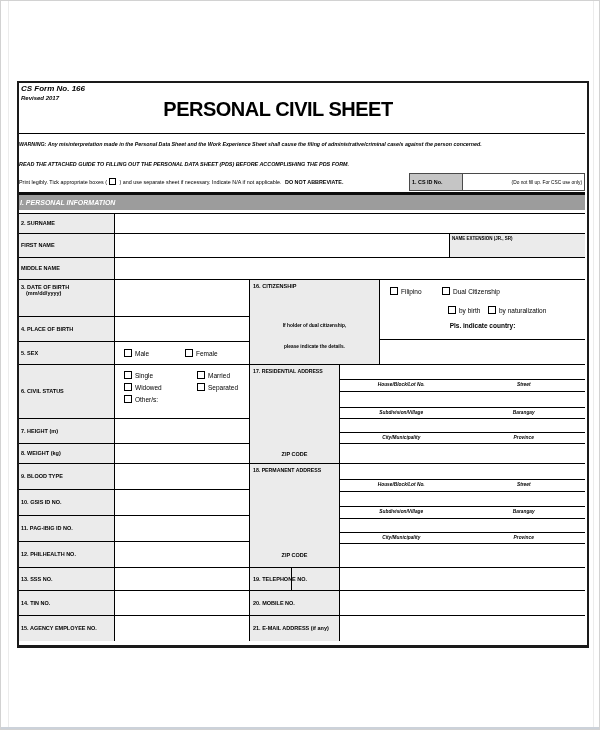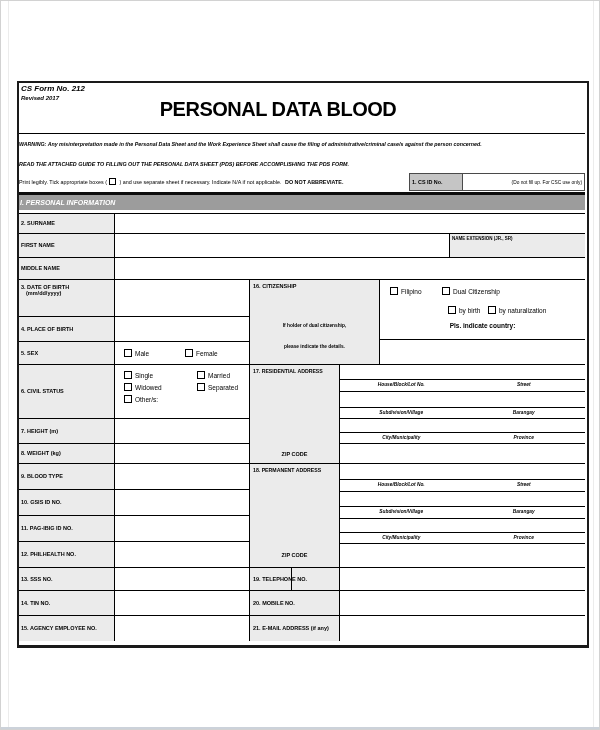--- a/index.html
+++ b/index.html
@@ -27,23 +27,23 @@
 </style>
 </head>
 <body>
 
 <div id="page">
 
   <div class="abs" style="left:7px;top:0;width:0;height:730px;border-left:1px solid #ececec;"></div>
   <div class="abs" style="left:592px;top:0;width:0;height:730px;border-left:1px solid #ececec;"></div>
   <div class="abs" style="left:0;top:726px;width:600px;height:4px;background:#ccd2da;"></div>
 
-  <div class="abs ittext" style="left:20px;top:83px;font-size:8px;">CS Form No. 212</div>
+  <div class="abs ittext" style="left:20px;top:83px;font-size:8px;">CS Form No. 166</div>
   <div class="abs ittext" style="left:20px;top:94px;font-size:6px;">Revised 2017</div>
-  <div class="abs" style="left:16px;top:97px;width:522px;text-align:center;font-size:20px;font-weight:800;letter-spacing:-0.5px;">PERSONAL DATA BLOOD</div>
+  <div class="abs" style="left:16px;top:97px;width:522px;text-align:center;font-size:20px;font-weight:800;letter-spacing:-0.5px;">PERSONAL CIVIL SHEET</div>
   <div class="hline" style="left:16px;top:132px;width:568px;"></div>
 
   <div class="abs ittext" style="left:18px;top:140px;width:564px;font-size:5.3px;white-space:nowrap;">WARNING: Any misinterpretation made in the Personal Data Sheet and the Work Experience Sheet shall cause the filing of administrative/criminal case/s against the person concerned.</div>
   <div class="abs ittext" style="left:18px;top:160px;width:564px;font-size:5.4px;white-space:nowrap;">READ THE ATTACHED GUIDE TO FILLING OUT THE PERSONAL DATA SHEET (PDS) BEFORE ACCOMPLISHING THE PDS FORM.</div>
 
   <div class="abs" style="left:18px;top:177px;font-size:5.4px;white-space:nowrap;">
     <span>Print legibly. Tick appropriate boxes (</span><span class="cb cbs"></span><span> ) and use separate sheet if necessary. Indicate N/A if not applicable.</span>
     <b style="margin-left:2px;">DO NOT ABBREVIATE.</b>
   </div>
 

